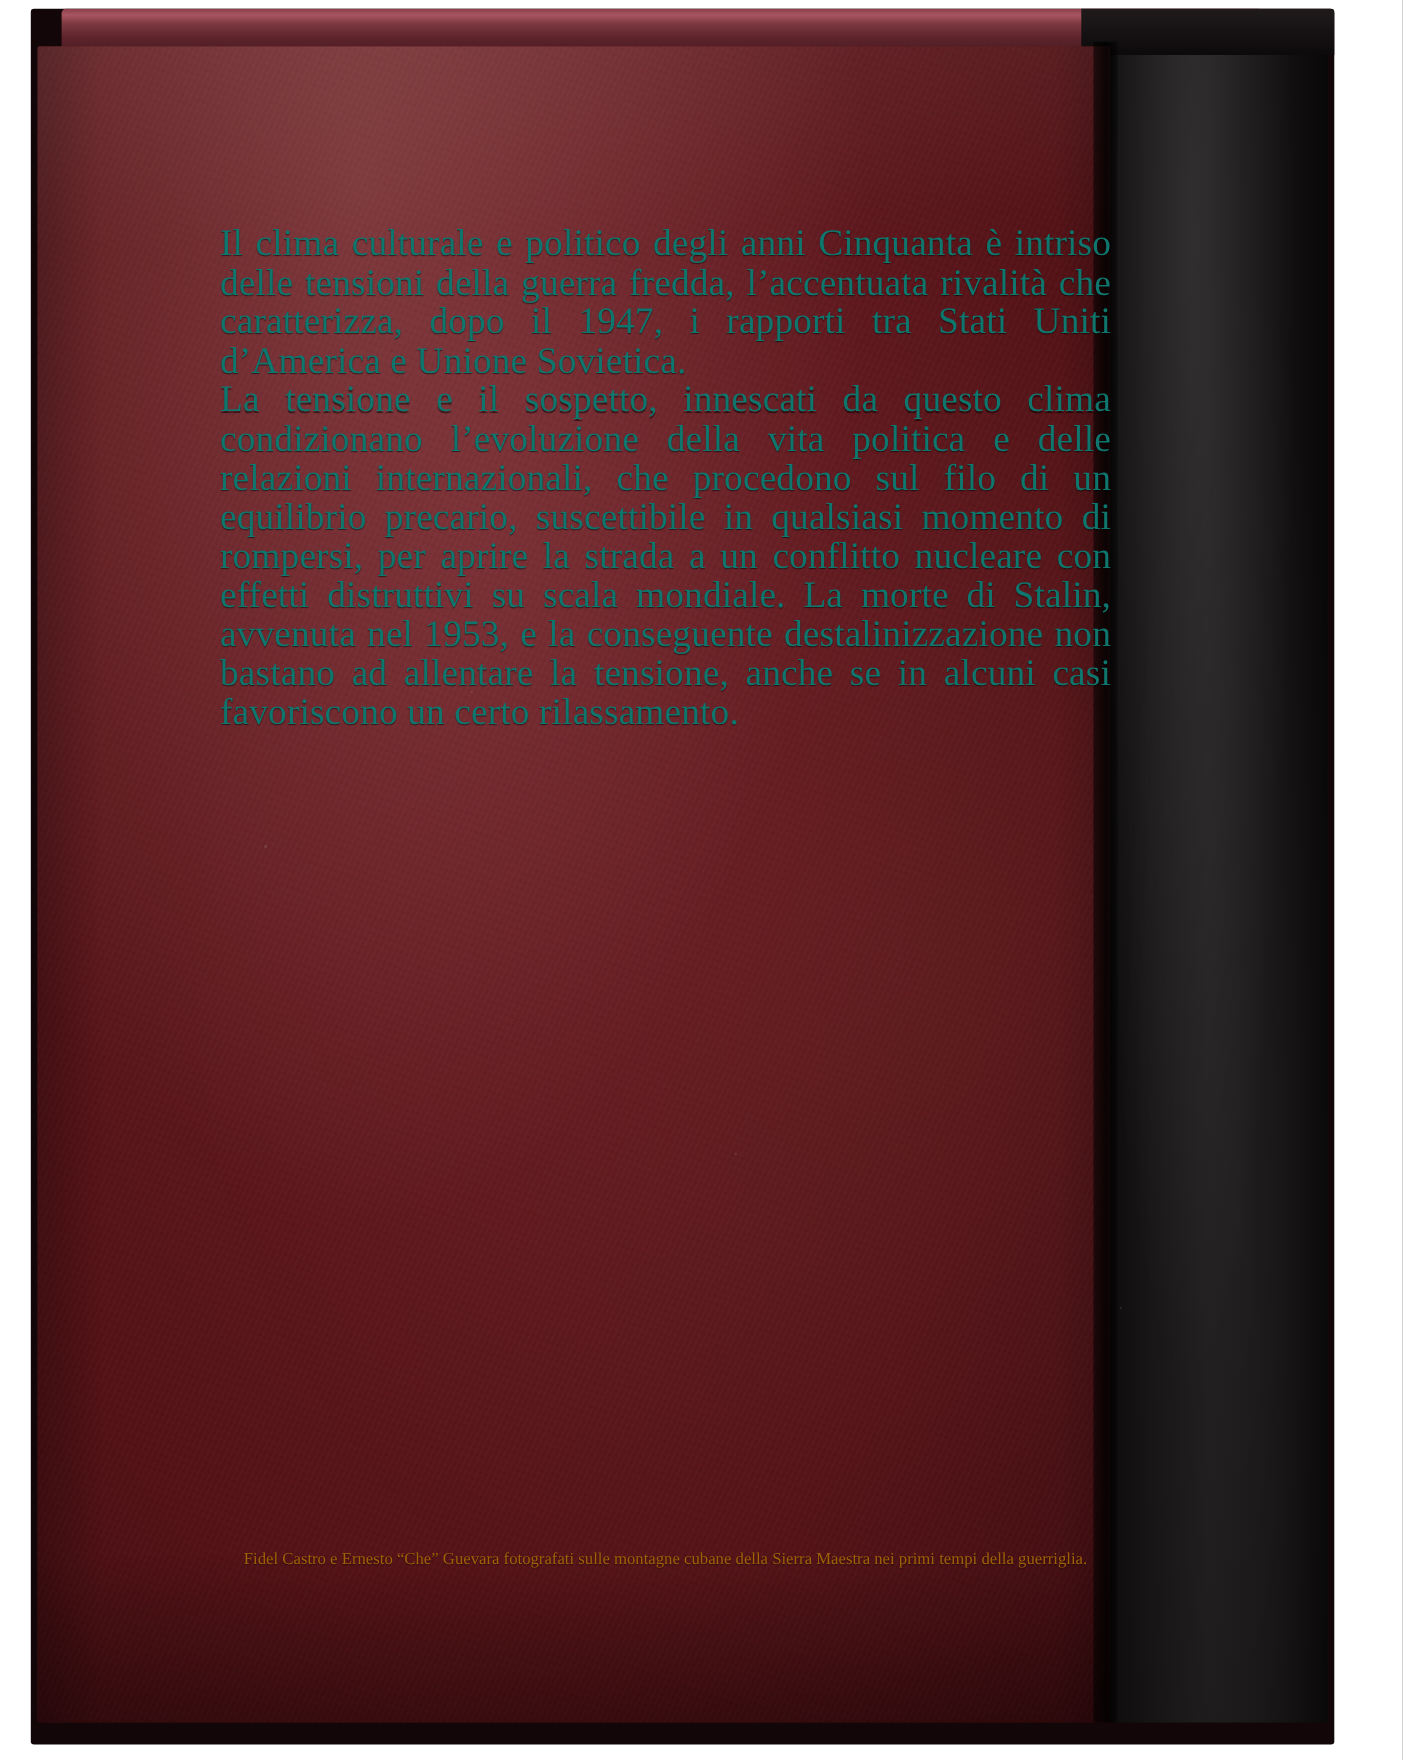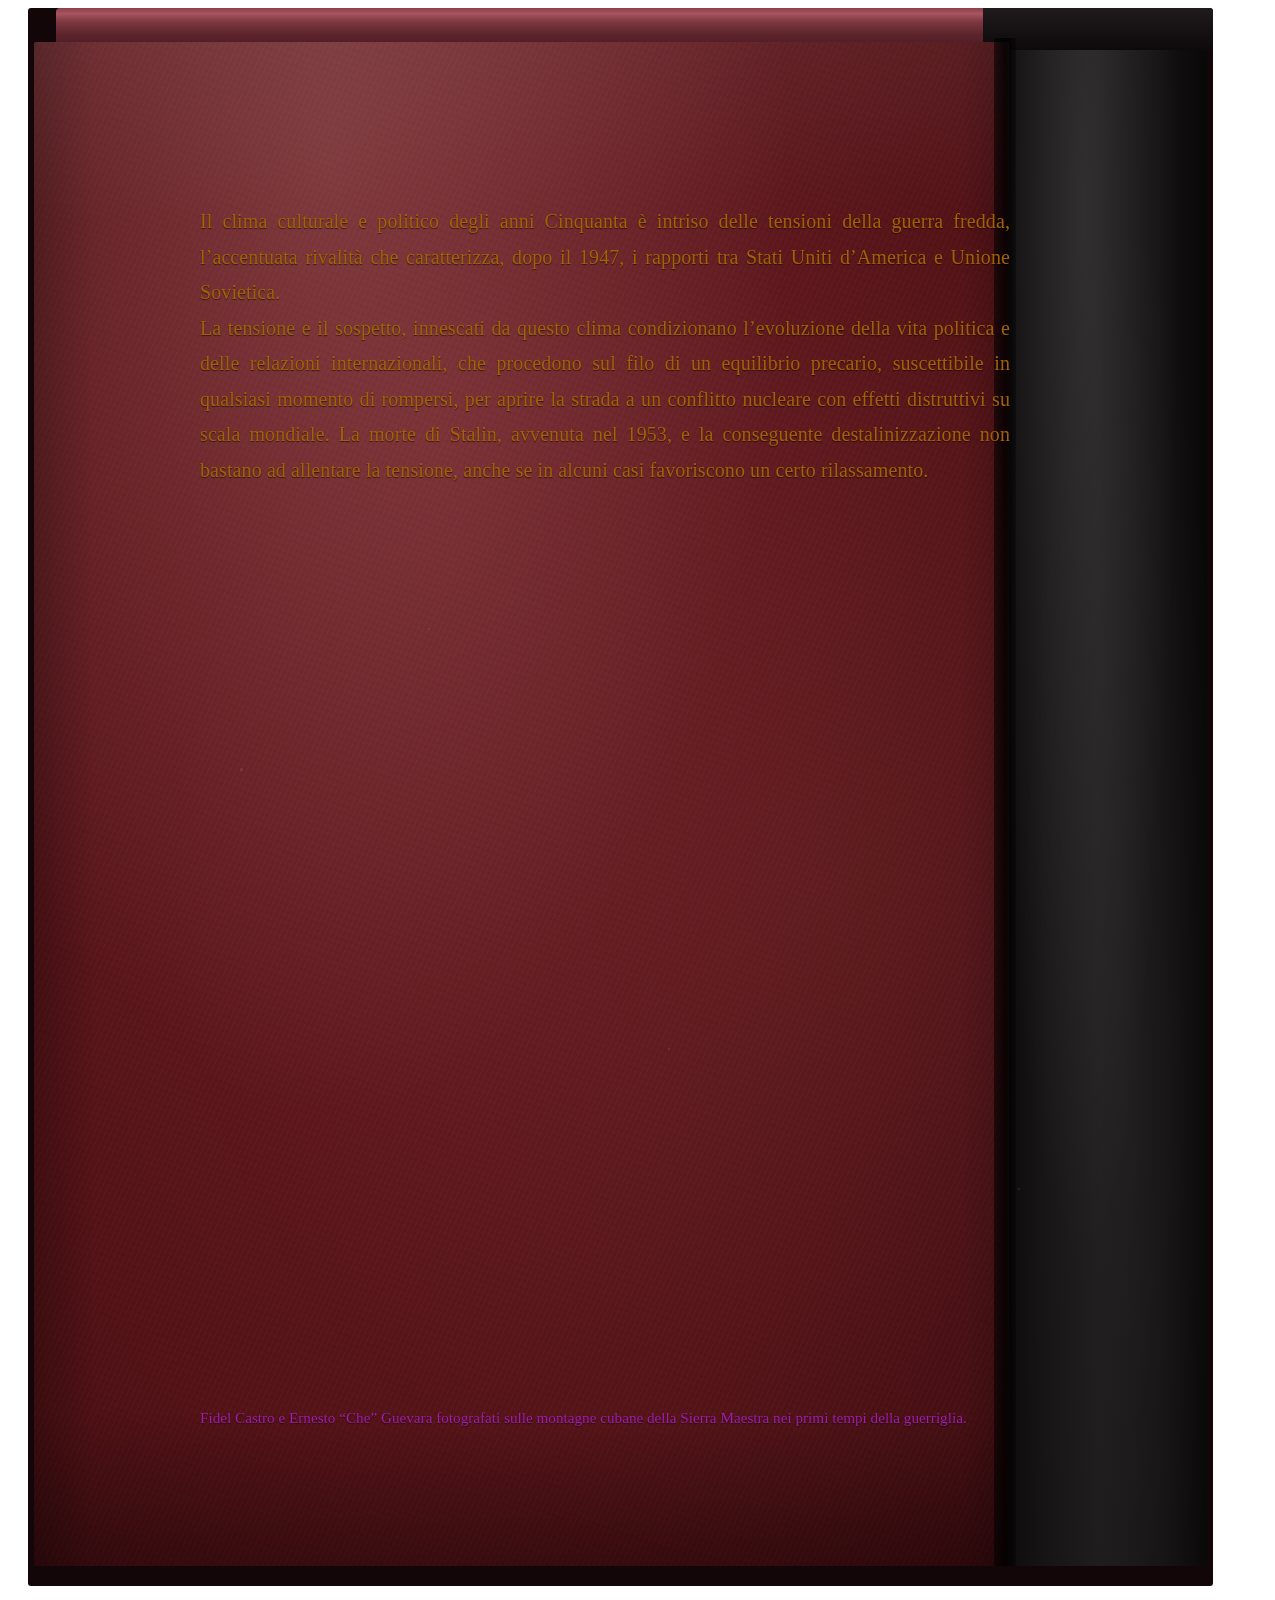--- a/index.html
+++ b/index.html
@@ -139,41 +139,42 @@
     height: 1528px;
     background: linear-gradient(to right, rgba(0,0,0,0.55), rgba(0,0,0,0.85) 55%, rgba(0,0,0,0.35));
   }
 
   
   .blurb {
     position: absolute;
     left: 172px;
     top: 196px;
     width: 810px;
-    color: #a16207;
-    font-size: 20px;
+    color: #0f766e;
+    font-size: 34px;
     line-height: 35.5px;
     text-align: justify;
     text-shadow: 0 1px 1px rgba(0,0,0,0.55);
     letter-spacing: 0.1px;
   }
   .blurb p {
     margin: 0;
   }
 
   
   .caption {
     position: absolute;
     left: 172px;
     top: 1400px;
     width: 810px;
-    color: #a21caf;
+    color: #a16207;
     font-size: 15.2px;
     line-height: 20px;
     text-shadow: 0 1px 1px rgba(0,0,0,0.5);
+    text-align: center;
   }
 
   
   .speck {
     position: absolute;
     background: rgba(255,255,255,0.10);
     border-radius: 50%;
     pointer-events: none;
   }
 </style>

